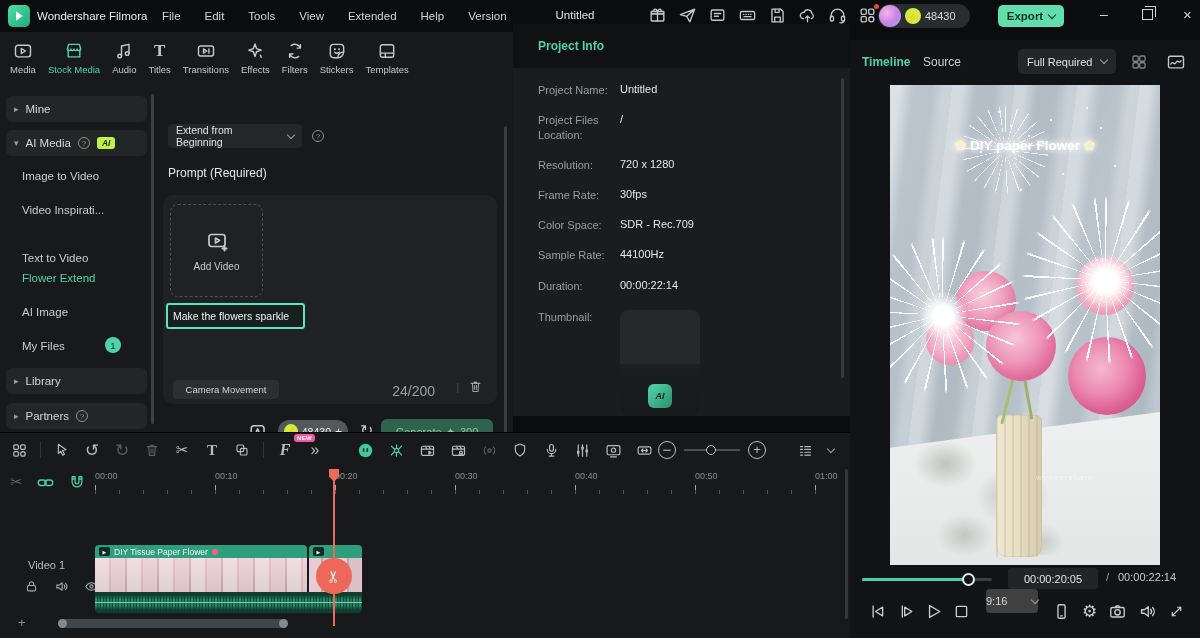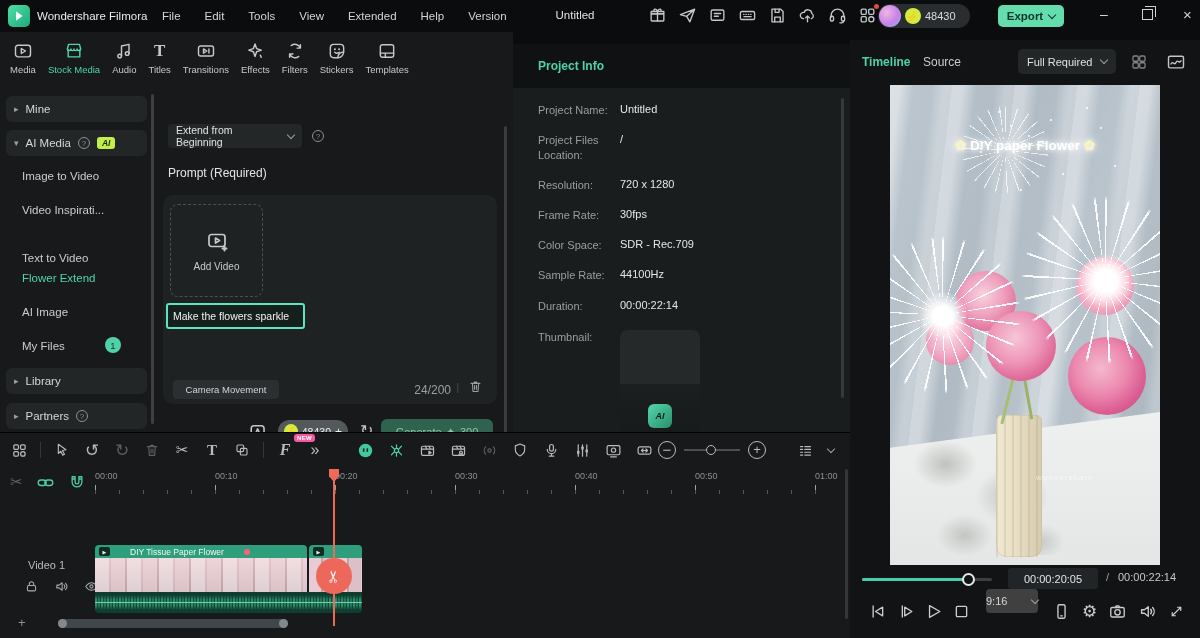--- a/index.html
+++ b/index.html
@@ -16,21 +16,21 @@
   
   #leftwrap{left:0;top:32px;width:513px;height:400px;background:#17191b}
   .tab{display:flex;flex-direction:column;align-items:center;justify-content:center;gap:3px;height:46px;padding:0 6px;color:#c5c9cb}
   .tab .tl{font-size:9.5px;white-space:nowrap}
   .tab.act{color:#4ed6a6}
   .sbpill{position:absolute;left:6px;width:141px;height:26px;background:#232627;border-radius:6px;display:flex;align-items:center;padding:0 8px;gap:7px;font-size:11.5px;color:#d4d7d9}
   .sbitem{position:absolute;left:22px;font-size:11.5px;color:#c9cdcf}
   
   #content{left:160px;top:84px;width:353px;height:348px}
   
-  #pinfo{left:513px;top:44px;width:337px;height:392px;background:#1a1d1e}
+  #pinfo{left:513px;top:24px;width:337px;height:392px;background:#1a1d1e}
   .flabel{position:absolute;left:25px;width:82px;font-size:11px;color:#989ea1;line-height:15px}
   .fvalue{position:absolute;left:107px;font-size:11px;color:#e4e7e8}
   
   #preview{left:850px;top:40px;width:350px;height:598px;background:#111314}
   
   #tl{left:0;top:432px;width:850px;height:206px;background:#17191a;border-top:1px solid #020303}
   .tic{display:flex;align-items:center;justify-content:center;width:26px;height:26px;color:#b8bcbe}
   .dim{color:#5b6063 !important}
   .mint{color:#4ccfa3 !important}
   .sep{width:1px;height:16px;background:#34383a;margin:0 4px}
@@ -400,21 +400,21 @@
       </div>
       <div class="p" style="left:7px;top:9px;width:93px;height:93px;border:1.5px dashed #4b5053;border-radius:8px;display:flex;flex-direction:column;align-items:center;justify-content:center;gap:8px;color:#c6cacc">
         <svg class="sv" style="width:24px;height:24px">
             <use href="#i-addv"></use>
           </svg>
         <span style="font-size:10px">Add Video</span>
       </div>
       <div class="p" style="left:10px;top:185px;width:106px;height:19px;background:#2c2f31;border-radius:4px;display:flex;align-items:center;justify-content:center">
         <span style="font-size:9.5px;color:#d2d5d7">Camera Movement</span>
       </div>
-      <span class="p" style="right:46px;top:188px;font-size:12px;color:#9aa0a2">24/200</span>
+      <span class="p" style="right:62px;top:188px;font-size:14px;color:#9aa0a2">24/200</span>
       <span class="p" style="right:38px;top:187px;font-size:10px;color:#4b5053">|</span>
       <svg class="sv" style="position:absolute;right:14px;top:184px;width:15px;height:15px;color:#9aa0a2">
           <use href="#i-trash"></use>
         </svg>
     </div>
     <svg class="sv" style="position:absolute;left:88px;top:306px;width:22px;height:22px;color:#c4c8ca">
         <use href="#i-aitr"></use>
       </svg>
     <div class="p row" style="left:118px;top:304px;width:70px;height:23px;background:#53585b;border-radius:12px;padding:0 6px;gap:4px">
       <span style="width:15px;height:15px;border-radius:50%;background:#d3ed3d;color:#17210b;font-size:9px;display:flex;align-items:center;justify-content:center">⚡</span>
@@ -677,21 +677,21 @@
       <use href="#i-lock"></use>
     </svg>
   <svg class="sv" style="position:absolute;left:54px;top:146px;width:15px;height:15px;color:#a7acae">
       <use href="#i-spk"></use>
     </svg>
   <svg class="sv" style="position:absolute;left:84px;top:146px;width:15px;height:15px;color:#a7acae">
       <use href="#i-eye"></use>
     </svg>
 
   <div class="p" style="left:95px;top:112px;width:267px;height:68px">
-    <div class="p row" style="left:0;top:0;width:212px;height:13px;background:#2f9e7d;border-radius:4px 4px 0 0;padding:0 4px;gap:20px">
+    <div class="p row" style="left:0;top:0;width:212px;height:13px;background:#2f9e7d;border-radius:4px 4px 0 0;padding:0 4px;gap:4px">
       <span style="width:11px;height:9px;background:#0e2c22;border-radius:2px;display:flex;align-items:center;justify-content:center;color:#dff3ec;font-size:5px">▶</span>
       <span style="font-size:8.5px;color:#f2f7f5;white-space:nowrap">DIY Tissue Paper Flower</span>
       <span style="width:6px;height:6px;border-radius:50%;background:#ff5f7e"></span>
     </div>
     <div class="p" style="left:0;top:13px;width:212px;height:34px;background:repeating-linear-gradient(90deg,#efe2e4 0 14px,#d9bfc4 14px 16px,#e9d3d7 16px 30px,#c8a9b1 30px 32px)">
       <div class="p" style="inset:0;background:linear-gradient(rgba(244,215,222,.35),rgba(150,120,130,.18))"></div>
     </div>
     <div class="p row" style="left:214px;top:0;width:53px;height:13px;background:#2f9e7d;border-radius:4px 4px 0 0;padding:0 4px">
       <span style="width:11px;height:9px;background:#0e2c22;border-radius:2px;display:flex;align-items:center;justify-content:center;color:#dff3ec;font-size:5px">▶</span>
     </div>

